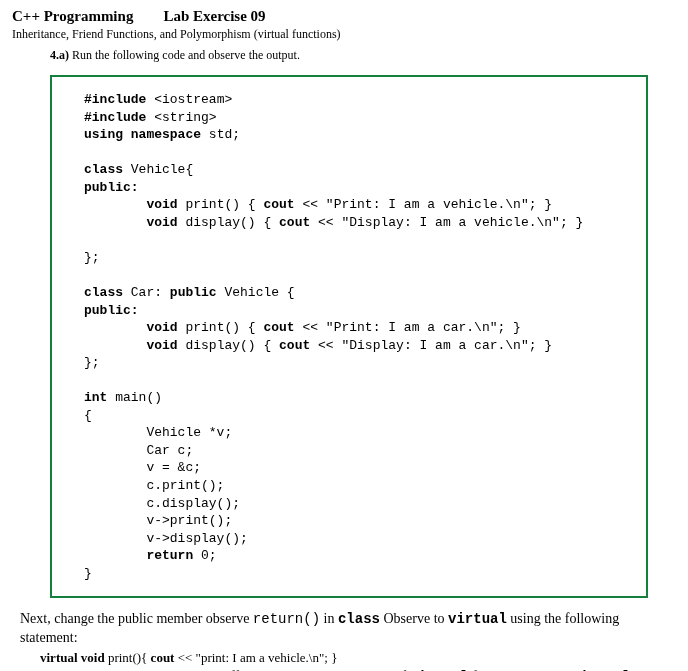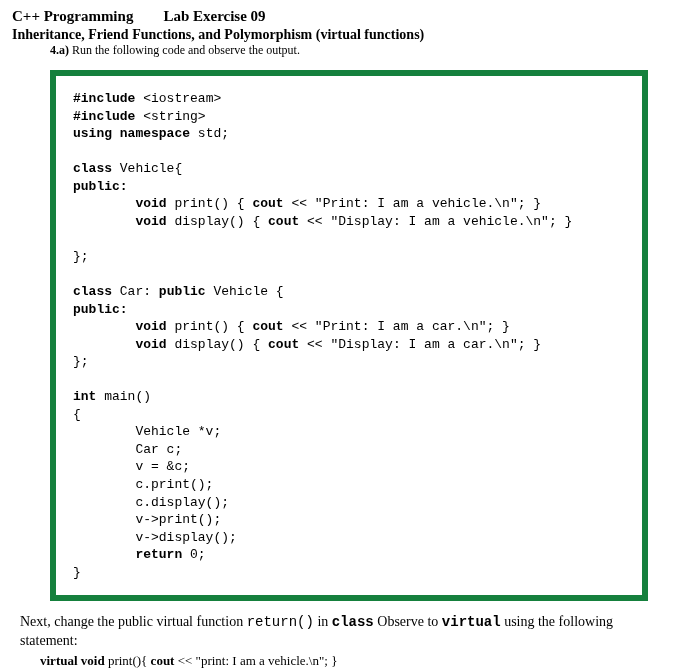--- a/index.html
+++ b/index.html
@@ -14,35 +14,36 @@
       background: #fff;
       width: 688px;
       padding: 8px 12px;
     }
     .header-line1 {
       font-weight: bold;
       font-size: 15px;
       margin-bottom: 2px;
     }
     .header-line2 {
-      font-weight: bold;
-      font-size: 14px;
+      font-weight: normal;
+      font-size: 12px;
+      margin-bottom: 6px;
     }
     .instruction {
       font-size: 12px;
       margin-left: 38px;
       margin-bottom: 12px;
     }
     .instruction .bold {
       font-weight: bold;
     }
     .code-box {
-      border: 6px solid #15803d;
+      border: 2px solid #15803d;
       margin: 0 28px 12px 38px;
-      padding: 14px 17px;
+      padding: 14px 32px;
       font-family: 'Courier New', monospace;
       font-size: 13px;
       line-height: 1.35;
       white-space: pre;
     }
     .kw {
       font-weight: bold;
     }
     .post-text {
       font-size: 14px;
@@ -101,21 +102,21 @@
 <span>        Car c;</span>
 <span>        v = &amp;c;</span>
 <span>        c.print();</span>
 <span>        c.display();</span>
 <span>        v-&gt;print();</span>
 <span>        v-&gt;display();</span>
 <span class="kw">        return </span><span>0;</span>
 <span>}</span></div>
 
 <div class="post-text">
-  <span>Next, change the public virtual function </span><span class="mono">return()</span><span> in </span><span class="mono bold">class</span><span> Observe to </span><span class="mono bold">virtual</span><span> using the following statement:</span>
+  <span>Next, change the public member observe </span><span class="mono">return()</span><span> in </span><span class="mono bold">class</span><span> Observe to </span><span class="mono bold">virtual</span><span> using the following statement:</span>
 </div>
 
 <div class="virtual-stmt">
   <span class="kw">virtual void </span><span>print(){ </span><span class="kw">cout </span><span>&lt;&lt; "print: I am a vehicle.\n"; }</span>
 </div>
 
 <div class="post-text">
   <span>Observe the output and explain the difference between the outputs of </span><span class="mono bold">virtual</span><span> function and non-</span><span class="mono bold">virtual</span>
 </div>
 

